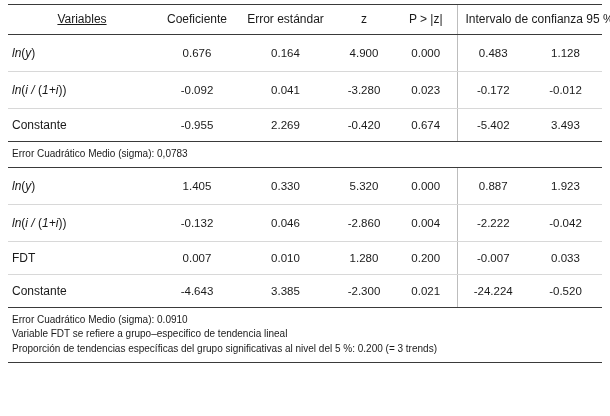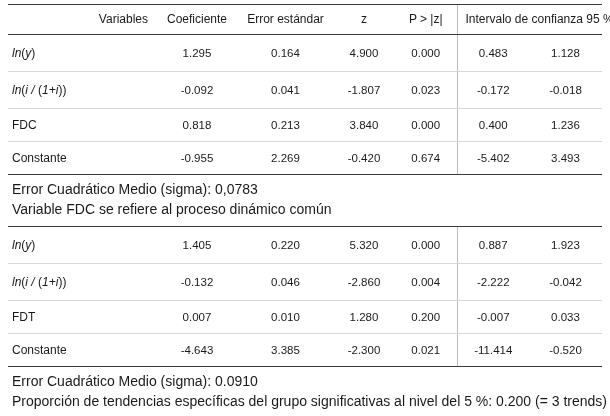--- a/index.html
+++ b/index.html
@@ -37,21 +37,21 @@
 
   tr.header-row th {
     font-weight: normal;
     font-size: 12px;
     padding: 7px 8px 8px 8px;
     border-top: 1.6px solid #3a3a3a;
     border-bottom: 1.1px solid #3a3a3a;
     vertical-align: bottom;
     white-space: nowrap;
   }
-  tr.header-row th.left { text-align: right; }
+  tr.header-row th.left { text-align: center; text-decoration: underline; }
 
   td.cell {
     padding: 9px 8px;
     text-align: center;
     white-space: nowrap;
     font-size: 11.5px;
   }
   td.varname {
     text-align: left;
     padding-left: 4px;
@@ -71,21 +71,21 @@
     padding-top: 11px;
     padding-bottom: 11px;
   }
 
   
   td.sep-left, th.sep-left {
     border-left: 0.9px solid #bdbdbd;
   }
 
   .note-block {
-    font-size: 14px;
+    font-size: 10px;
     line-height: 1.42;
     padding: 5px 4px 6px 4px;
     border-bottom: 1.1px solid #3a3a3a;
   }
   .note-block.final {
     border-bottom: 1.6px solid #3a3a3a;
   }
   .note-line { white-space: nowrap; }
 
   .ital { font-style: italic; }
@@ -122,81 +122,71 @@
         <th>P &gt; |z|</th>
         <th class="sep-left" colspan="2">Intervalo de confianza 95 %</th>
       </tr>
     </thead>
 
     <tbody>
       <tr class="datarow tall">
         <td class="cell varname">
           <span class="math"><span class="fn">ln</span><span class="paren">(</span><span class="ital">y</span><span class="paren">)</span></span>
         </td>
-        <td class="cell num">1.295</td>
+        <td class="cell num">0.676</td>
         <td class="cell num">0.164</td>
         <td class="cell num">4.900</td>
         <td class="cell num">0.000</td>
         <td class="cell num sep-left">0.483</td>
         <td class="cell num">1.128</td>
       </tr>
       <tr class="datarow tall">
         <td class="cell varname">
           <span class="math"><span class="fn">ln</span><span class="paren">(</span><span class="ital">i</span> / <span class="paren">(</span>1+<span class="ital">i</span><span class="paren">)</span><span class="paren">)</span></span>
         </td>
         <td class="cell num">-0.092</td>
         <td class="cell num">0.041</td>
-        <td class="cell num">-1.807</td>
+        <td class="cell num">-3.280</td>
         <td class="cell num">0.023</td>
         <td class="cell num sep-left">-0.172</td>
-        <td class="cell num">-0.018</td>
-      </tr>
-      <tr class="datarow">
-        <td class="cell varname">FDC</td>
-        <td class="cell num">0.818</td>
-        <td class="cell num">0.213</td>
-        <td class="cell num">3.840</td>
-        <td class="cell num">0.000</td>
-        <td class="cell num sep-left">0.400</td>
-        <td class="cell num">1.236</td>
+        <td class="cell num">-0.012</td>
       </tr>
       <tr class="datarow last">
         <td class="cell varname">Constante</td>
         <td class="cell num">-0.955</td>
         <td class="cell num">2.269</td>
         <td class="cell num">-0.420</td>
         <td class="cell num">0.674</td>
         <td class="cell num sep-left">-5.402</td>
         <td class="cell num">3.493</td>
       </tr>
     </tbody>
   </table>
 
   <div class="note-block">
     <div class="note-line">Error Cuadrático Medio (sigma): 0,0783</div>
-    <div class="note-line">Variable FDC se refiere al proceso dinámico común</div>
   </div>
 
   <table class="reg">
     <colgroup>
       <col class="c0">
         <col class="c1">
         <col class="c2">
         <col class="c3">
         <col class="c4">
         <col class="c5">
         <col class="c6">
     </colgroup>
     <tbody>
       <tr class="datarow tall">
         <td class="cell varname">
           <span class="math"><span class="fn">ln</span><span class="paren">(</span><span class="ital">y</span><span class="paren">)</span></span>
         </td>
         <td class="cell num">1.405</td>
-        <td class="cell num">0.220</td>
+        <td class="cell num">0.330</td>
         <td class="cell num">5.320</td>
         <td class="cell num">0.000</td>
         <td class="cell num sep-left">0.887</td>
         <td class="cell num">1.923</td>
       </tr>
       <tr class="datarow tall">
         <td class="cell varname">
           <span class="math"><span class="fn">ln</span><span class="paren">(</span><span class="ital">i</span> / <span class="paren">(</span>1+<span class="ital">i</span><span class="paren">)</span><span class="paren">)</span></span>
         </td>
         <td class="cell num">-0.132</td>
@@ -214,24 +204,25 @@
         <td class="cell num">0.200</td>
         <td class="cell num sep-left">-0.007</td>
         <td class="cell num">0.033</td>
       </tr>
       <tr class="datarow last">
         <td class="cell varname">Constante</td>
         <td class="cell num">-4.643</td>
         <td class="cell num">3.385</td>
         <td class="cell num">-2.300</td>
         <td class="cell num">0.021</td>
-        <td class="cell num sep-left">-11.414</td>
+        <td class="cell num sep-left">-24.224</td>
         <td class="cell num">-0.520</td>
       </tr>
     </tbody>
   </table>
 
   <div class="note-block final">
     <div class="note-line">Error Cuadrático Medio (sigma): 0.0910</div>
+    <div class="note-line">Variable FDT se refiere a grupo–especifico de tendencia lineal</div>
     <div class="note-line">Proporción de tendencias específicas del grupo significativas al nivel del 5 %: 0.200 (= 3 trends)</div>
   </div>
 
 </div>
 
 </body></html>

